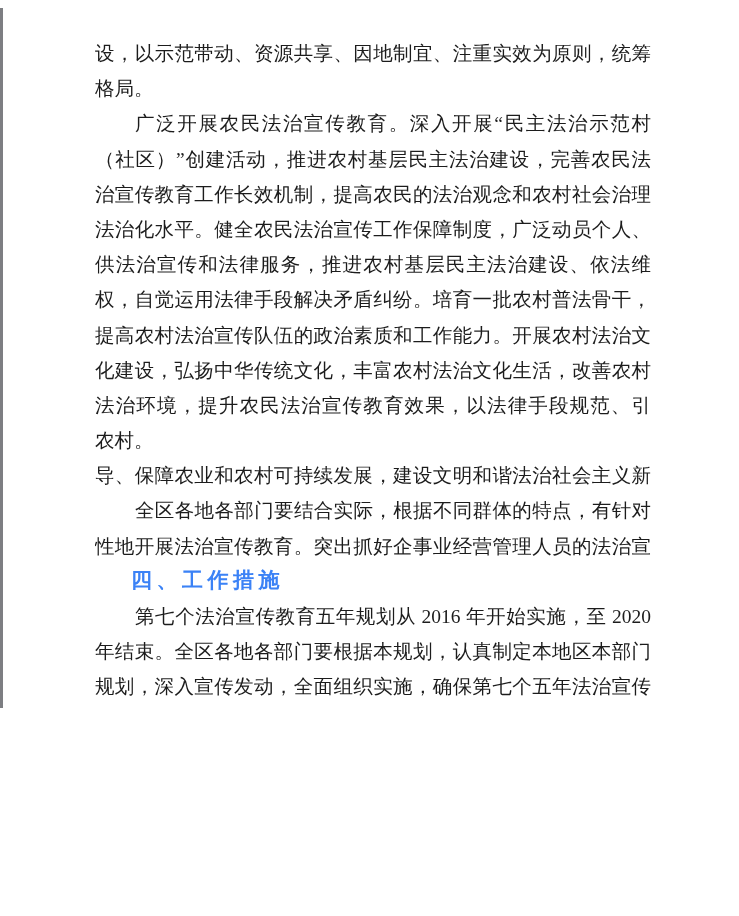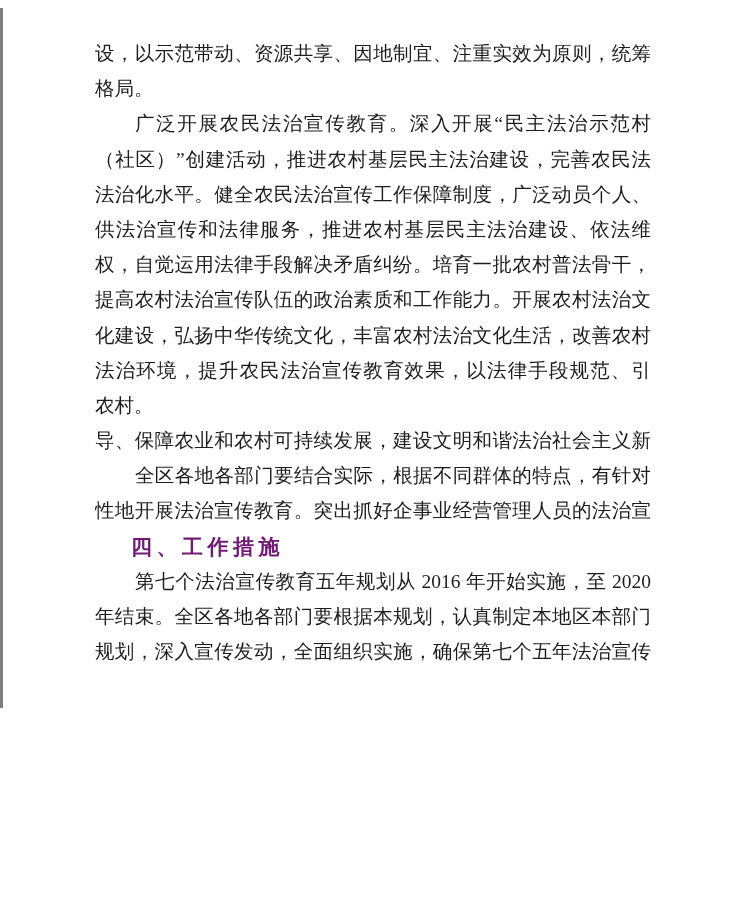--- a/index.html
+++ b/index.html
@@ -39,25 +39,25 @@
     overflow: hidden;
   }
   .line.end {
     text-align: left;
     text-align-last: left;
   }
   .line.indent {
     padding-left: 40px;
   }
   .line.heading {
-    font-family: Liberation Sans, sans-serif;
+    font-family: Liberation Mono, monospace;
     font-weight: bold;
     font-size: 21px;
     letter-spacing: 4.5px;
-    color: #701a75;
+    color: #3b82f6;
     text-align: right;
     text-align-last: left;
     padding-left: 36px;
   }
   .footer {
     position: absolute;
     left: 121px;
     top: 853px;
     height: 26px;
     display: flex;
@@ -81,20 +81,21 @@
 <body>
 
 <div class="page">
   <div class="edge-strip"></div>
 
   <div class="content" id="line-container">
       <div class="line justify">设，以示范带动、资源共享、因地制宜、注重实效为原则，统筹</div>
       <div class="line end">格局。</div>
       <div class="line justify indent">广泛开展农民法治宣传教育。深入开展“民主法治示范村</div>
       <div class="line justify">（社区）”创建活动，推进农村基层民主法治建设，完善农民法</div>
+      <div class="line justify">治宣传教育工作长效机制，提高农民的法治观念和农村社会治理</div>
       <div class="line justify">法治化水平。健全农民法治宣传工作保障制度，广泛动员个人、</div>
       <div class="line justify">供法治宣传和法律服务，推进农村基层民主法治建设、依法维</div>
       <div class="line justify">权，自觉运用法律手段解决矛盾纠纷。培育一批农村普法骨干，</div>
       <div class="line justify">提高农村法治宣传队伍的政治素质和工作能力。开展农村法治文</div>
       <div class="line justify">化建设，弘扬中华传统文化，丰富农村法治文化生活，改善农村</div>
       <div class="line justify">法治环境，提升农民法治宣传教育效果，以法律手段规范、引</div>
       <div class="line end">农村。</div>
       <div class="line justify">导、保障农业和农村可持续发展，建设文明和谐法治社会主义新</div>
       <div class="line justify indent">全区各地各部门要结合实际，根据不同群体的特点，有针对</div>
       <div class="line justify">性地开展法治宣传教育。突出抓好企事业经营管理人员的法治宣</div>

